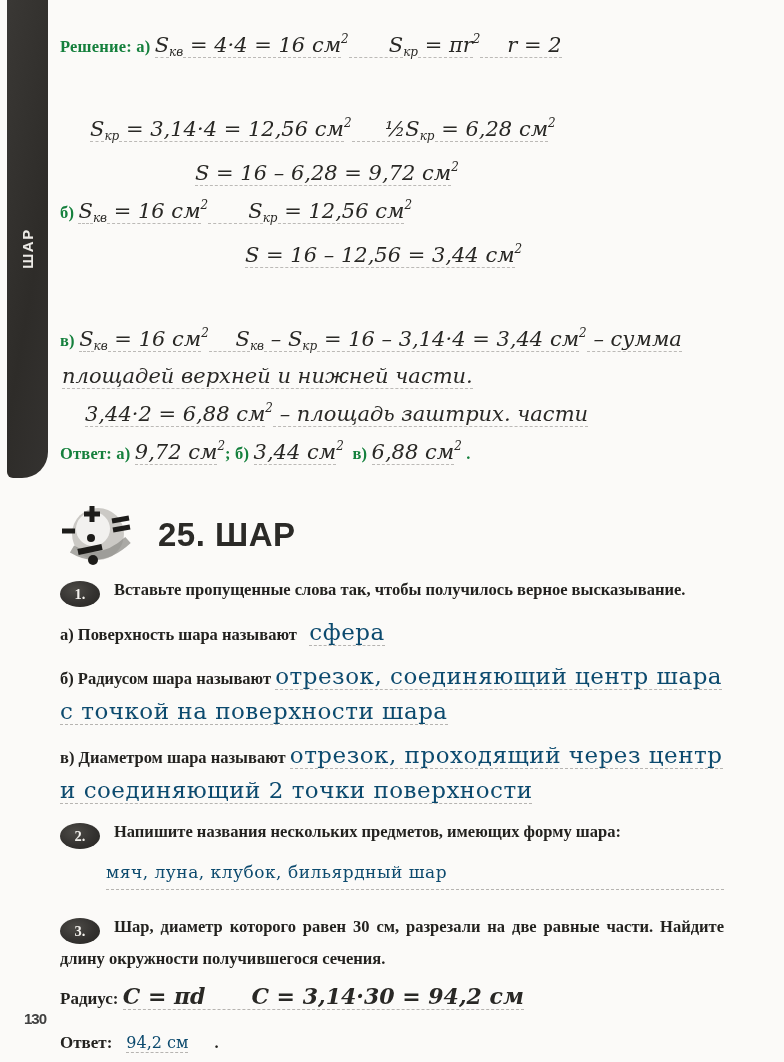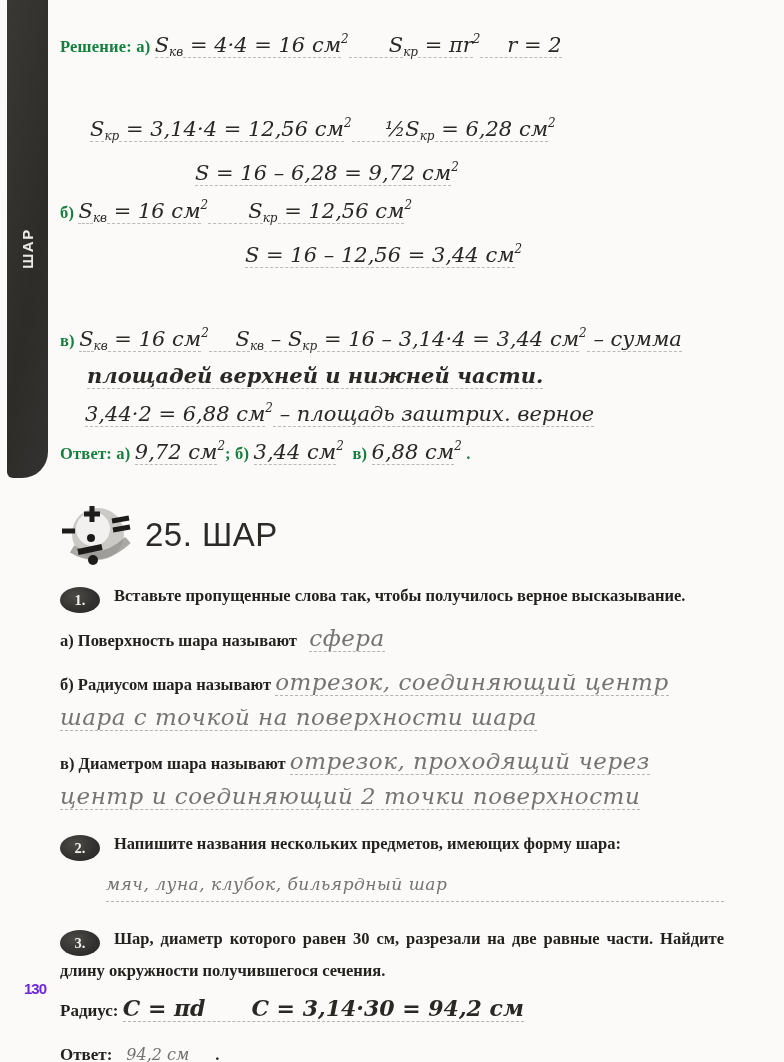--- a/index.html
+++ b/index.html
@@ -36,61 +36,61 @@
        font-size:16.5px;color:#15803d;letter-spacing:.2px;}
   .m-h,.m-sub,.m-sup{font-family:"DejaVu Serif",serif;font-style:italic;color:#292825;}
   .m-h{font-size:21px;}
   .m-sub{font-size:12px;vertical-align:-4px;}
   .m-sup{font-size:12px;vertical-align:9px;}
   .sol .m-h{border-bottom:1px dashed rgba(125,122,118,.5);}
   .sol{padding-top:24px;}
   .ind-30{margin-left:30px;margin-top:40px;}
   .ind-135{margin-left:135px;}
   .ind-185{margin-left:185px;}
-  .ind-15{margin-left:27px;font-weight:bold;}
+  .ind-15{margin-left:2px;}
   .ind-25{margin-left:25px;}
   .solv{margin-top:22px;}
   .solv .mline{line-height:30px;}
   
   .sec-header{display:flex;align-items:center;margin-top:34px;height:64px;}
   .sec-icon{width:84px;height:62px;flex:0 0 84px;}
   .sec-title{
-    font-family:"Liberation Sans",sans-serif;font-weight:400;
-    font-size:33px;letter-spacing:.5px;color:#2b2a27;margin-left:1px;
+    font-family:"Liberation Sans",sans-serif;font-weight:700;
+    font-size:33px;letter-spacing:.5px;color:#2b2a27;margin-left:14px;
   }
   
-  .problem{margin-top:14px;}
+  .problem{margin-top:8px;}
   .ptext{
     margin:0;font-size:16.5px;font-weight:700;line-height:29px;
     text-align:justify;color:#23221f;
   }
   .badge{
     display:inline-block;width:40px;height:26px;line-height:26px;
     background:radial-gradient(ellipse at 38% 35%,#4d4b47 0%,#343230 55%,#262421 100%);
     border-radius:50%;color:#f3f1ed;text-align:center;
     font-size:14.5px;font-weight:700;margin-right:14px;vertical-align:-4px;
   }
   .item{margin:9px 0 0 0;font-size:16.5px;font-weight:700;line-height:33px;color:#23221f;}
   .hw{
-    font-family:"DejaVu Serif",serif;font-style:italic;font-weight:400;
-    color:#737373;
+    font-family:"DejaVu Serif",serif;font-weight:400;
+    color:#0c4a6e;
   }
   .hw-big{font-size:23px;letter-spacing:.5px;}
   .hw-ans{border-bottom:1px dashed rgba(125,122,118,.55);}
   .obj-answer{margin:6px 0 0 46px;font-size:17px;line-height:34px;}
   .ans-row{margin:8px 0 0 0;font-size:17px;font-weight:700;line-height:36px;}
   .ans-row .mline{display:inline;}
   .p3sol .m-h{border-bottom:1px dashed rgba(125,122,118,.55);font-size:22px;}
   .answer-val{font-size:16px;margin-left:14px;}
   .dot-end{font-weight:700;font-size:16.5px;margin-left:26px;}
   
   .page-num{
-    position:absolute;left:24px;top:980px;
+    position:absolute;left:24px;top:1010px;
     font-family:"Liberation Sans",sans-serif;font-weight:700;
-    font-size:15px;color:#6d28d9;letter-spacing:-1px;
+    font-size:15px;color:#404040;letter-spacing:-1px;
   }
 </style>
 </head>
 <body>
 
 <div class="side-tab">
   <div class="side-tab-labelwrap">
     <span class="side-tab-label">ШАР</span>
   </div>
 </div>
@@ -101,21 +101,21 @@
     <div class="mline"><span class="m-p">Решение: а) </span><span class="m-h">S</span><span class="m-sub">кв</span><span class="m-h"> = 4·4 = 16 см</span><span class="m-sup">2</span><span class="m-h">      S</span><span class="m-sub">кр</span><span class="m-h"> = πr</span><span class="m-sup">2</span><span class="m-h">    r = 2</span></div>
     <div class="mline ind-30"><span class="m-h">S</span><span class="m-sub">кр</span><span class="m-h"> = 3,14·4 = 12,56 см</span><span class="m-sup">2</span><span class="m-h">     ½S</span><span class="m-sub">кр</span><span class="m-h"> = 6,28 см</span><span class="m-sup">2</span></div>
     <div class="mline ind-135"><span class="m-h">S = 16 – 6,28 = 9,72 см</span><span class="m-sup">2</span></div>
     <div class="mline"><span class="m-p">б) </span><span class="m-h">S</span><span class="m-sub">кв</span><span class="m-h"> = 16 см</span><span class="m-sup">2</span><span class="m-h">      S</span><span class="m-sub">кр</span><span class="m-h"> = 12,56 см</span><span class="m-sup">2</span></div>
     <div class="mline ind-185"><span class="m-h">S = 16 – 12,56 = 3,44 см</span><span class="m-sup">2</span></div>
   </div>
 
   <div class="sol solv">
     <div class="mline"><span class="m-p">в) </span><span class="m-h">S</span><span class="m-sub">кв</span><span class="m-h"> = 16 см</span><span class="m-sup">2</span><span class="m-h">    S</span><span class="m-sub">кв</span><span class="m-h"> – S</span><span class="m-sub">кр</span><span class="m-h"> = 16 – 3,14·4 = 3,44 см</span><span class="m-sup">2</span><span class="m-h"> – сумма</span></div>
     <div class="mline ind-15"><span class="m-h">площадей верхней и нижней части.</span></div>
-    <div class="mline ind-25"><span class="m-h">3,44·2 = 6,88 см</span><span class="m-sup">2</span><span class="m-h"> – площадь заштрих. верное</span></div>
+    <div class="mline ind-25"><span class="m-h">3,44·2 = 6,88 см</span><span class="m-sup">2</span><span class="m-h"> – площадь заштрих. части</span></div>
     <div class="mline"><span class="m-p">Ответ: а) </span><span class="m-h">9,72 см</span><span class="m-sup">2</span><span class="m-p">; б) </span><span class="m-h">3,44 см</span><span class="m-sup">2</span><span class="m-p">  в) </span><span class="m-h">6,88 см</span><span class="m-sup">2</span><span class="m-p"> .</span></div>
   </div>
 
   <div class="sec-header">
     <svg class="sec-icon" viewBox="0 0 84 62">
       <circle cx="38" cy="30" r="26" fill="#cbc9c5"></circle>
       <circle cx="33" cy="25" r="17" fill="#f2f1ef"></circle>
       <path d="M12 45 Q40 62 68 36" stroke="#8f8d89" stroke-width="8" fill="none" opacity="0.75"></path>
       <path d="M24 10 h16 M32 2 v16" stroke="#1d1c1a" stroke-width="5"></path>
       <path d="M52 17 l17 -3 M53 26 l17 -3" stroke="#1d1c1a" stroke-width="5"></path>

